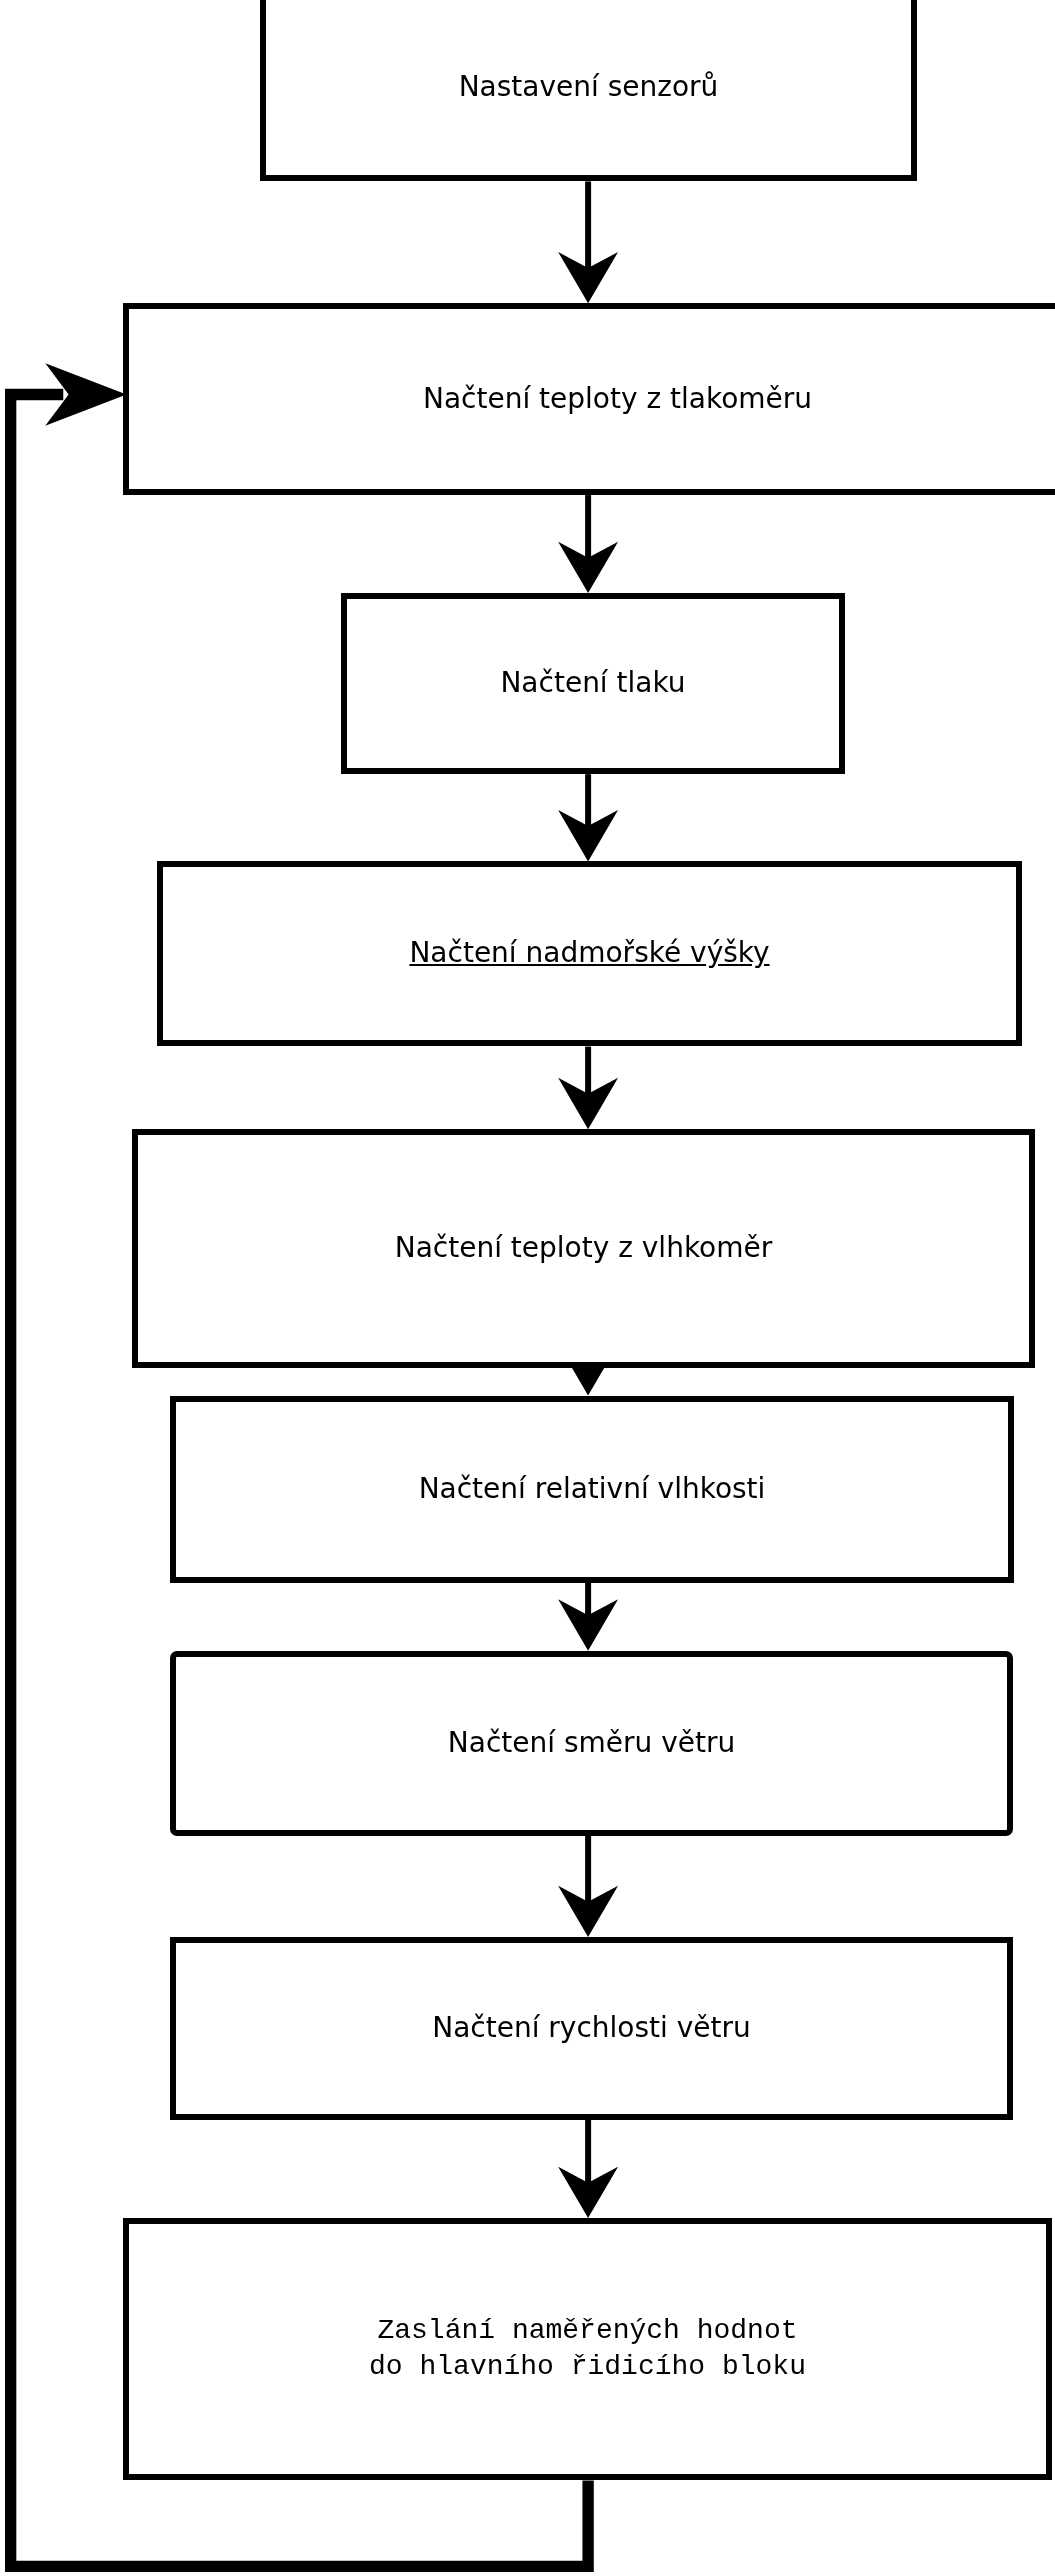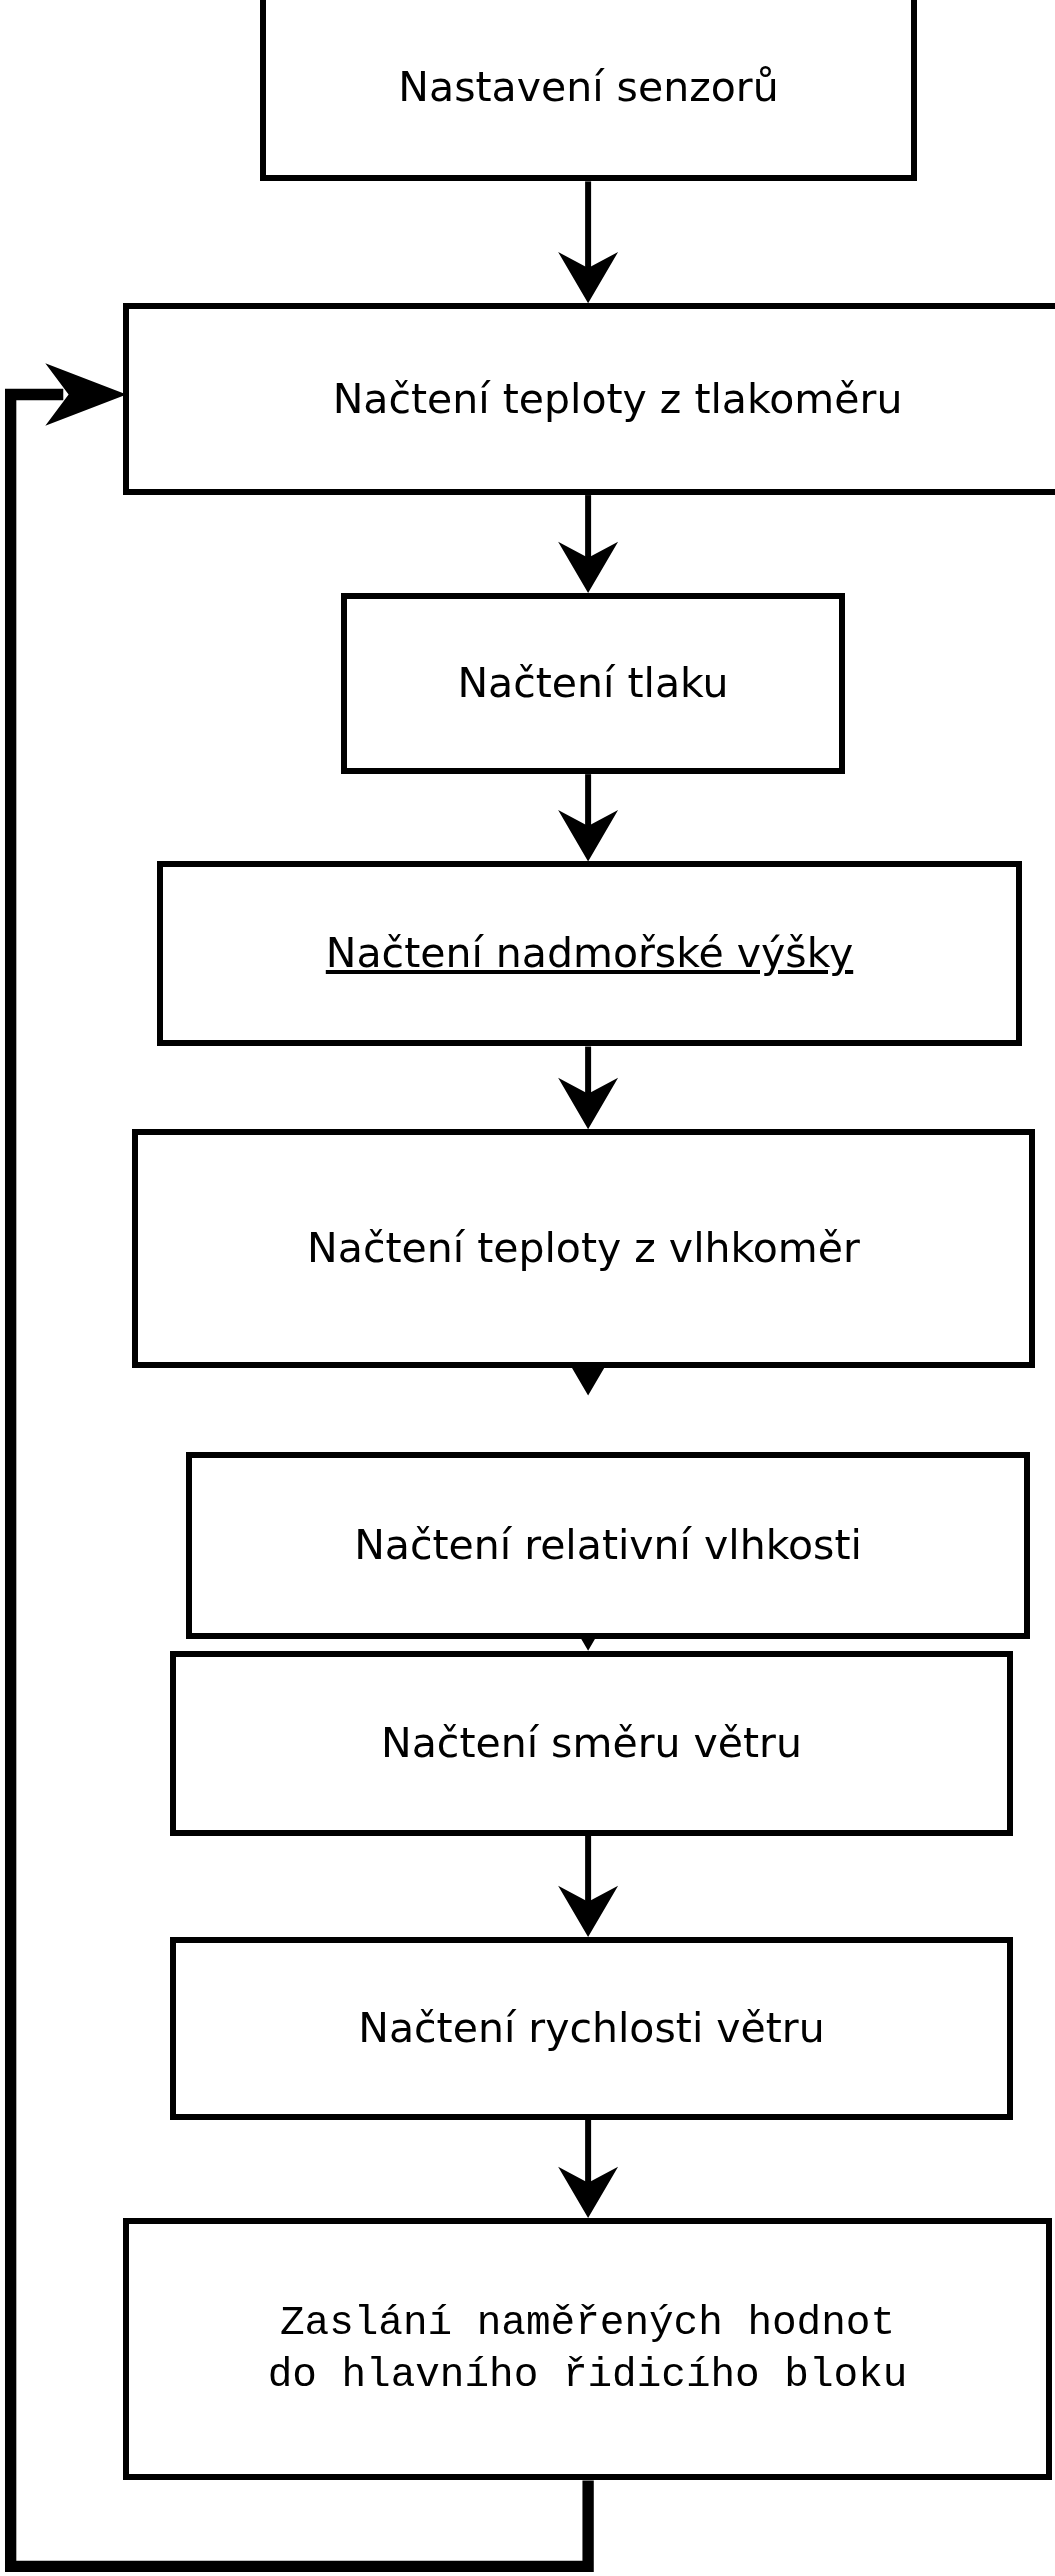--- a/index.html
+++ b/index.html
@@ -29,21 +29,21 @@
     background: #ffffff;
     border: 6px solid #000000;
     display: flex;
     align-items: center;
     justify-content: center;
     z-index: 2;
   }
   .node-label {
     color: #000000;
     font-family: "DejaVu Sans", sans-serif;
-    font-size: 41px;
+    font-size: 28px;
     font-weight: 400;
     line-height: 1.22;
     text-align: center;
     letter-spacing: 0px;
     white-space: pre-line;
     padding: 0 6.7px;
   }
   .node-label.two-line {
     line-height: 1.28;
     font-family: Liberation Mono, monospace;
@@ -120,25 +120,25 @@
   </div>
 
   <div class="node" style="left:157px; top:861px; width:865px; height:185px;text-decoration:underline;">
     <span class="node-label">Načtení nadmořské výšky</span>
   </div>
 
   <div class="node" style="left:132px; top:1129px; width:903px; height:239px;">
     <span class="node-label">Načtení teploty z vlhkoměr</span>
   </div>
 
-  <div class="node" style="left:170px; top:1452px; width:844px; height:187px;margin-left:16px;">
+  <div class="node" style="left:170px; top:1396px; width:844px; height:187px;">
     <span class="node-label">Načtení relativní vlhkosti</span>
   </div>
 
-  <div class="node" style="left:170px; top:1651px; width:843px; height:185px;">
+  <div class="node" style="left:170px; top:1651px; width:843px; height:185px;border-radius:7px;">
     <span class="node-label">Načtení směru větru</span>
   </div>
 
   <div class="node" style="left:170px; top:1937px; width:843px; height:183px;">
     <span class="node-label">Načtení rychlosti větru</span>
   </div>
 
   <div class="node" style="left:123px; top:2218px; width:929px; height:262px;">
     <span class="node-label two-line">Zaslání naměřených hodnot
 do hlavního řidicího bloku</span>

